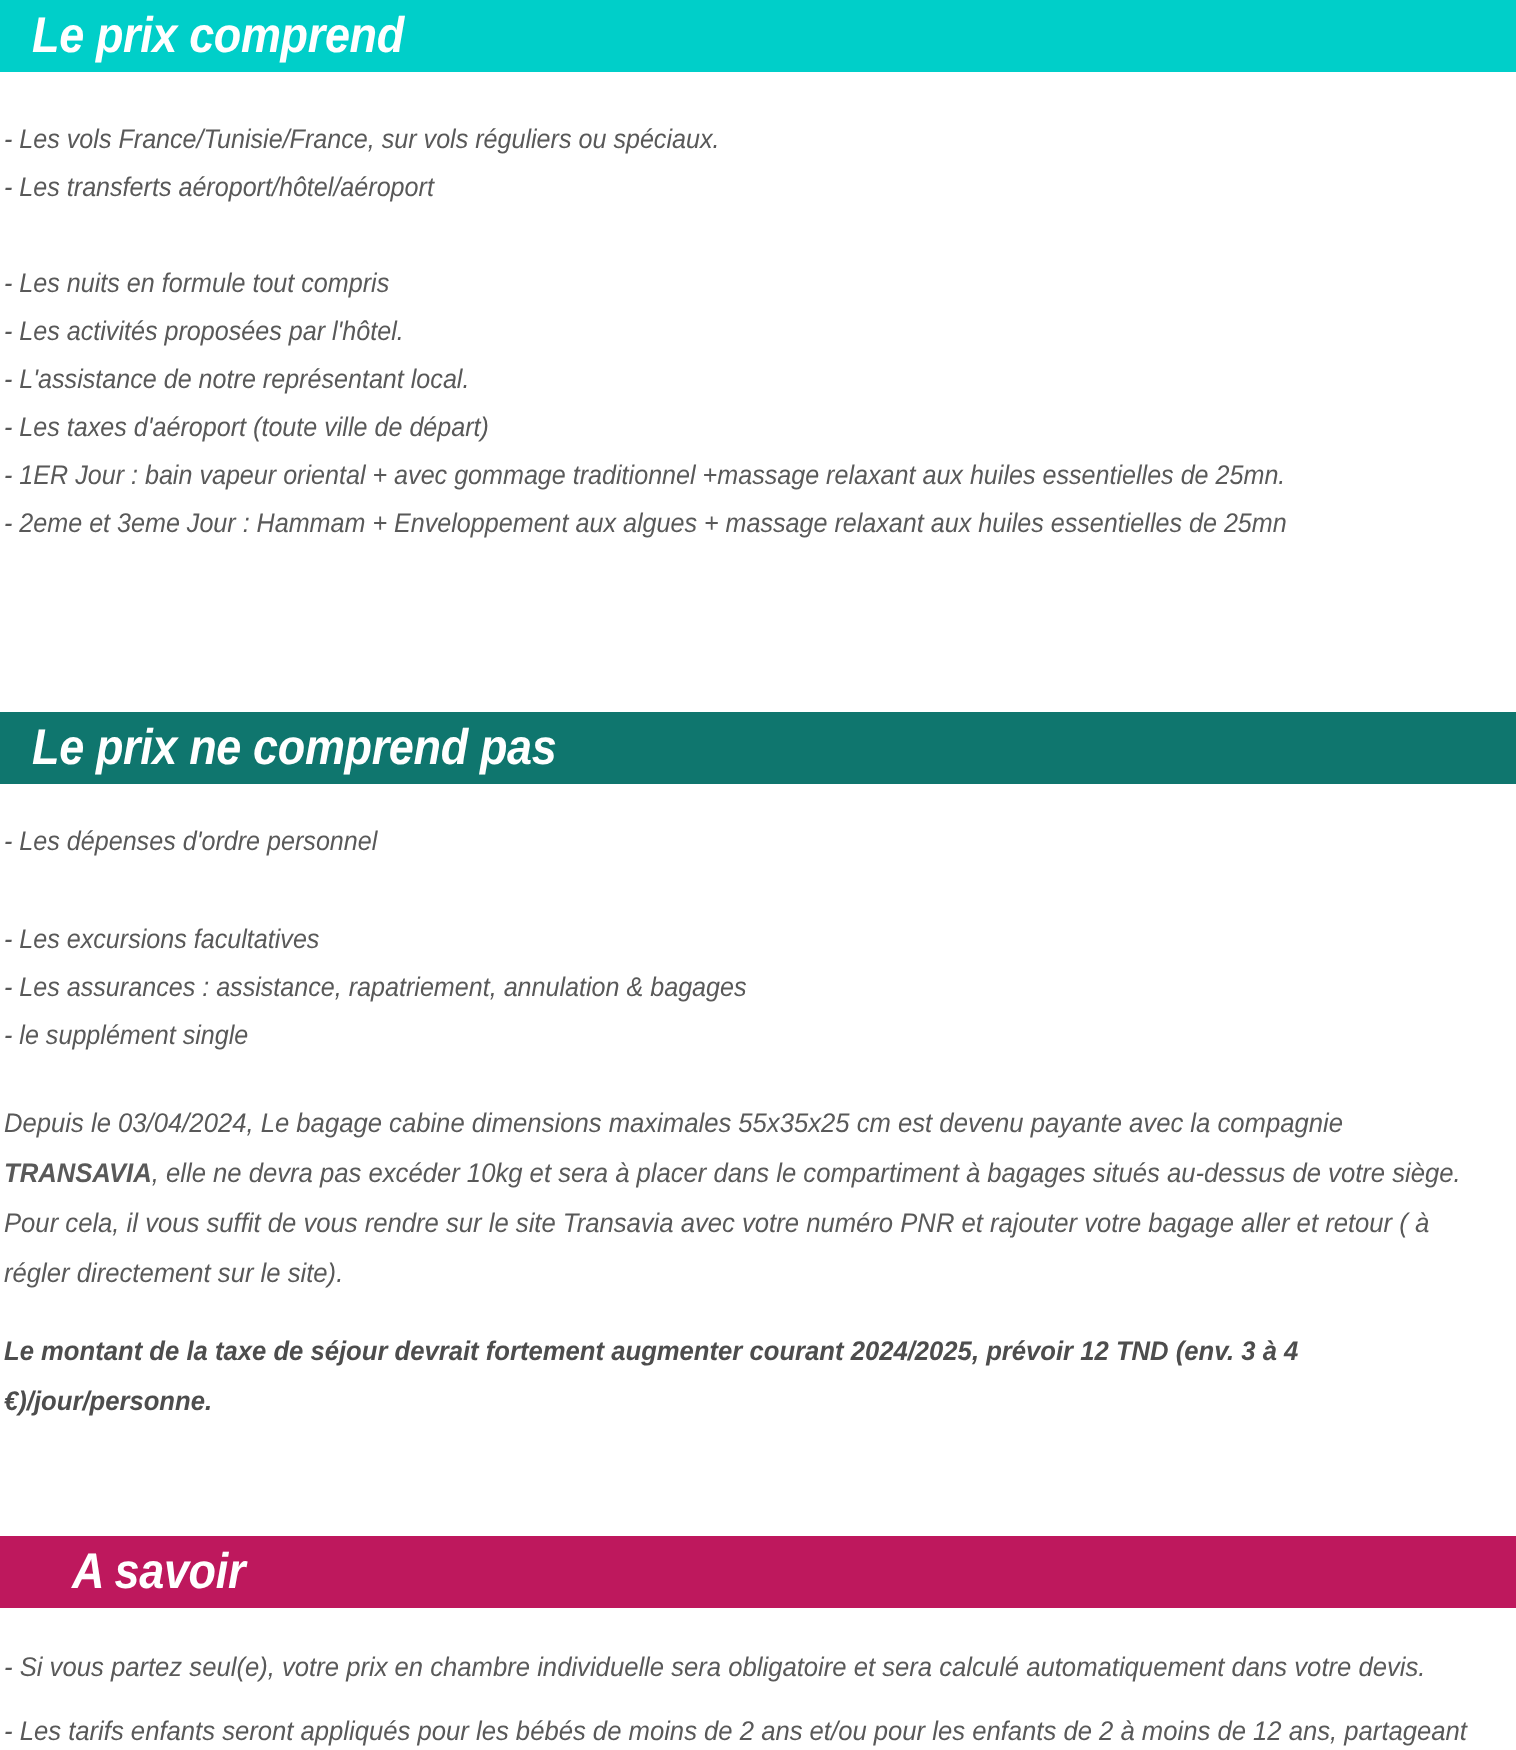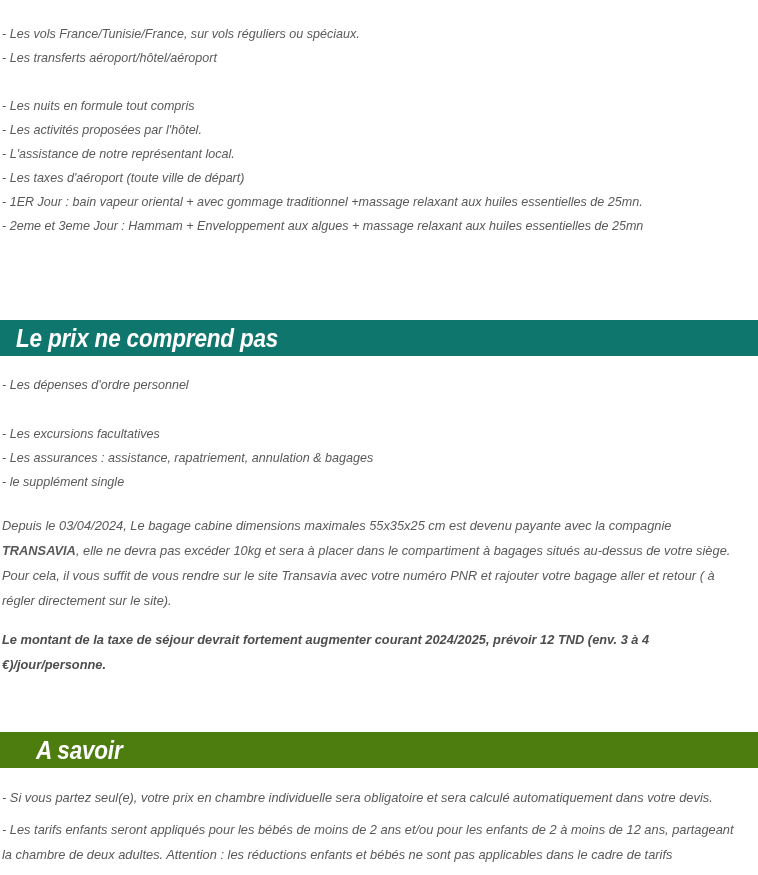--- a/index.html
+++ b/index.html
@@ -88,20 +88,23 @@
   .spacer-7 { height: 14px; }   
   .spacer-8 { height: 55px; }   
   .spacer-9 { height: 17px; }   
   .spacer-10 { height: 7px; }   
 </style>
 </head>
 <body style="background: rgb(255, 255, 255);">
 
 <div class="page">
 
+  <div class="section-bar" style="background: rgb(0, 207, 201);">
+    <h2 style="color: rgb(255, 255, 255);">Le prix comprend</h2>
+  </div>
 
   <div class="body-block">
     <div class="spacer-1"></div>
 
     <div class="line">- Les vols France/Tunisie/France, sur vols réguliers ou spéciaux.</div>
     <div class="line">- Les transferts aéroport/hôtel/aéroport</div>
 
     <div class="spacer-2"></div>
 
     <div class="line">- Les nuits en formule tout compris</div>
@@ -133,21 +136,21 @@
 
     <div class="para"><span>Depuis le 03/04/2024, Le bagage cabine dimensions maximales 55x35x25 cm est devenu payante avec la compagnie </span><b>TRANSAVIA</b><span>, elle ne devra pas excéder 10kg et sera à placer dans le compartiment à bagages situés au-dessus de votre siège. Pour cela, il vous suffit de vous rendre sur le site Transavia avec votre numéro PNR et rajouter votre bagage aller et retour ( à régler directement sur le site).</span></div>
 
     <div class="spacer-7"></div>
 
     <div class="para bold">Le montant de la taxe de séjour devrait fortement augmenter courant 2024/2025, prévoir 12 TND (env. 3 à 4 €)/jour/personne.</div>
 
     <div class="spacer-8"></div>
   </div>
 
-  <div class="section-bar" style="background: #4d7c0f; padding-left: 36px;">
+  <div class="section-bar" style="background: #be185d; padding-left: 36px;">
     <h2 style="color: rgb(255, 255, 255);">A savoir</h2>
   </div>
 
   <div class="body-block">
     <div class="spacer-9"></div>
 
     <div class="para">- Si vous partez seul(e), votre prix en chambre individuelle sera obligatoire et sera calculé automatiquement dans votre devis.</div>
 
     <div class="spacer-10"></div>
 

